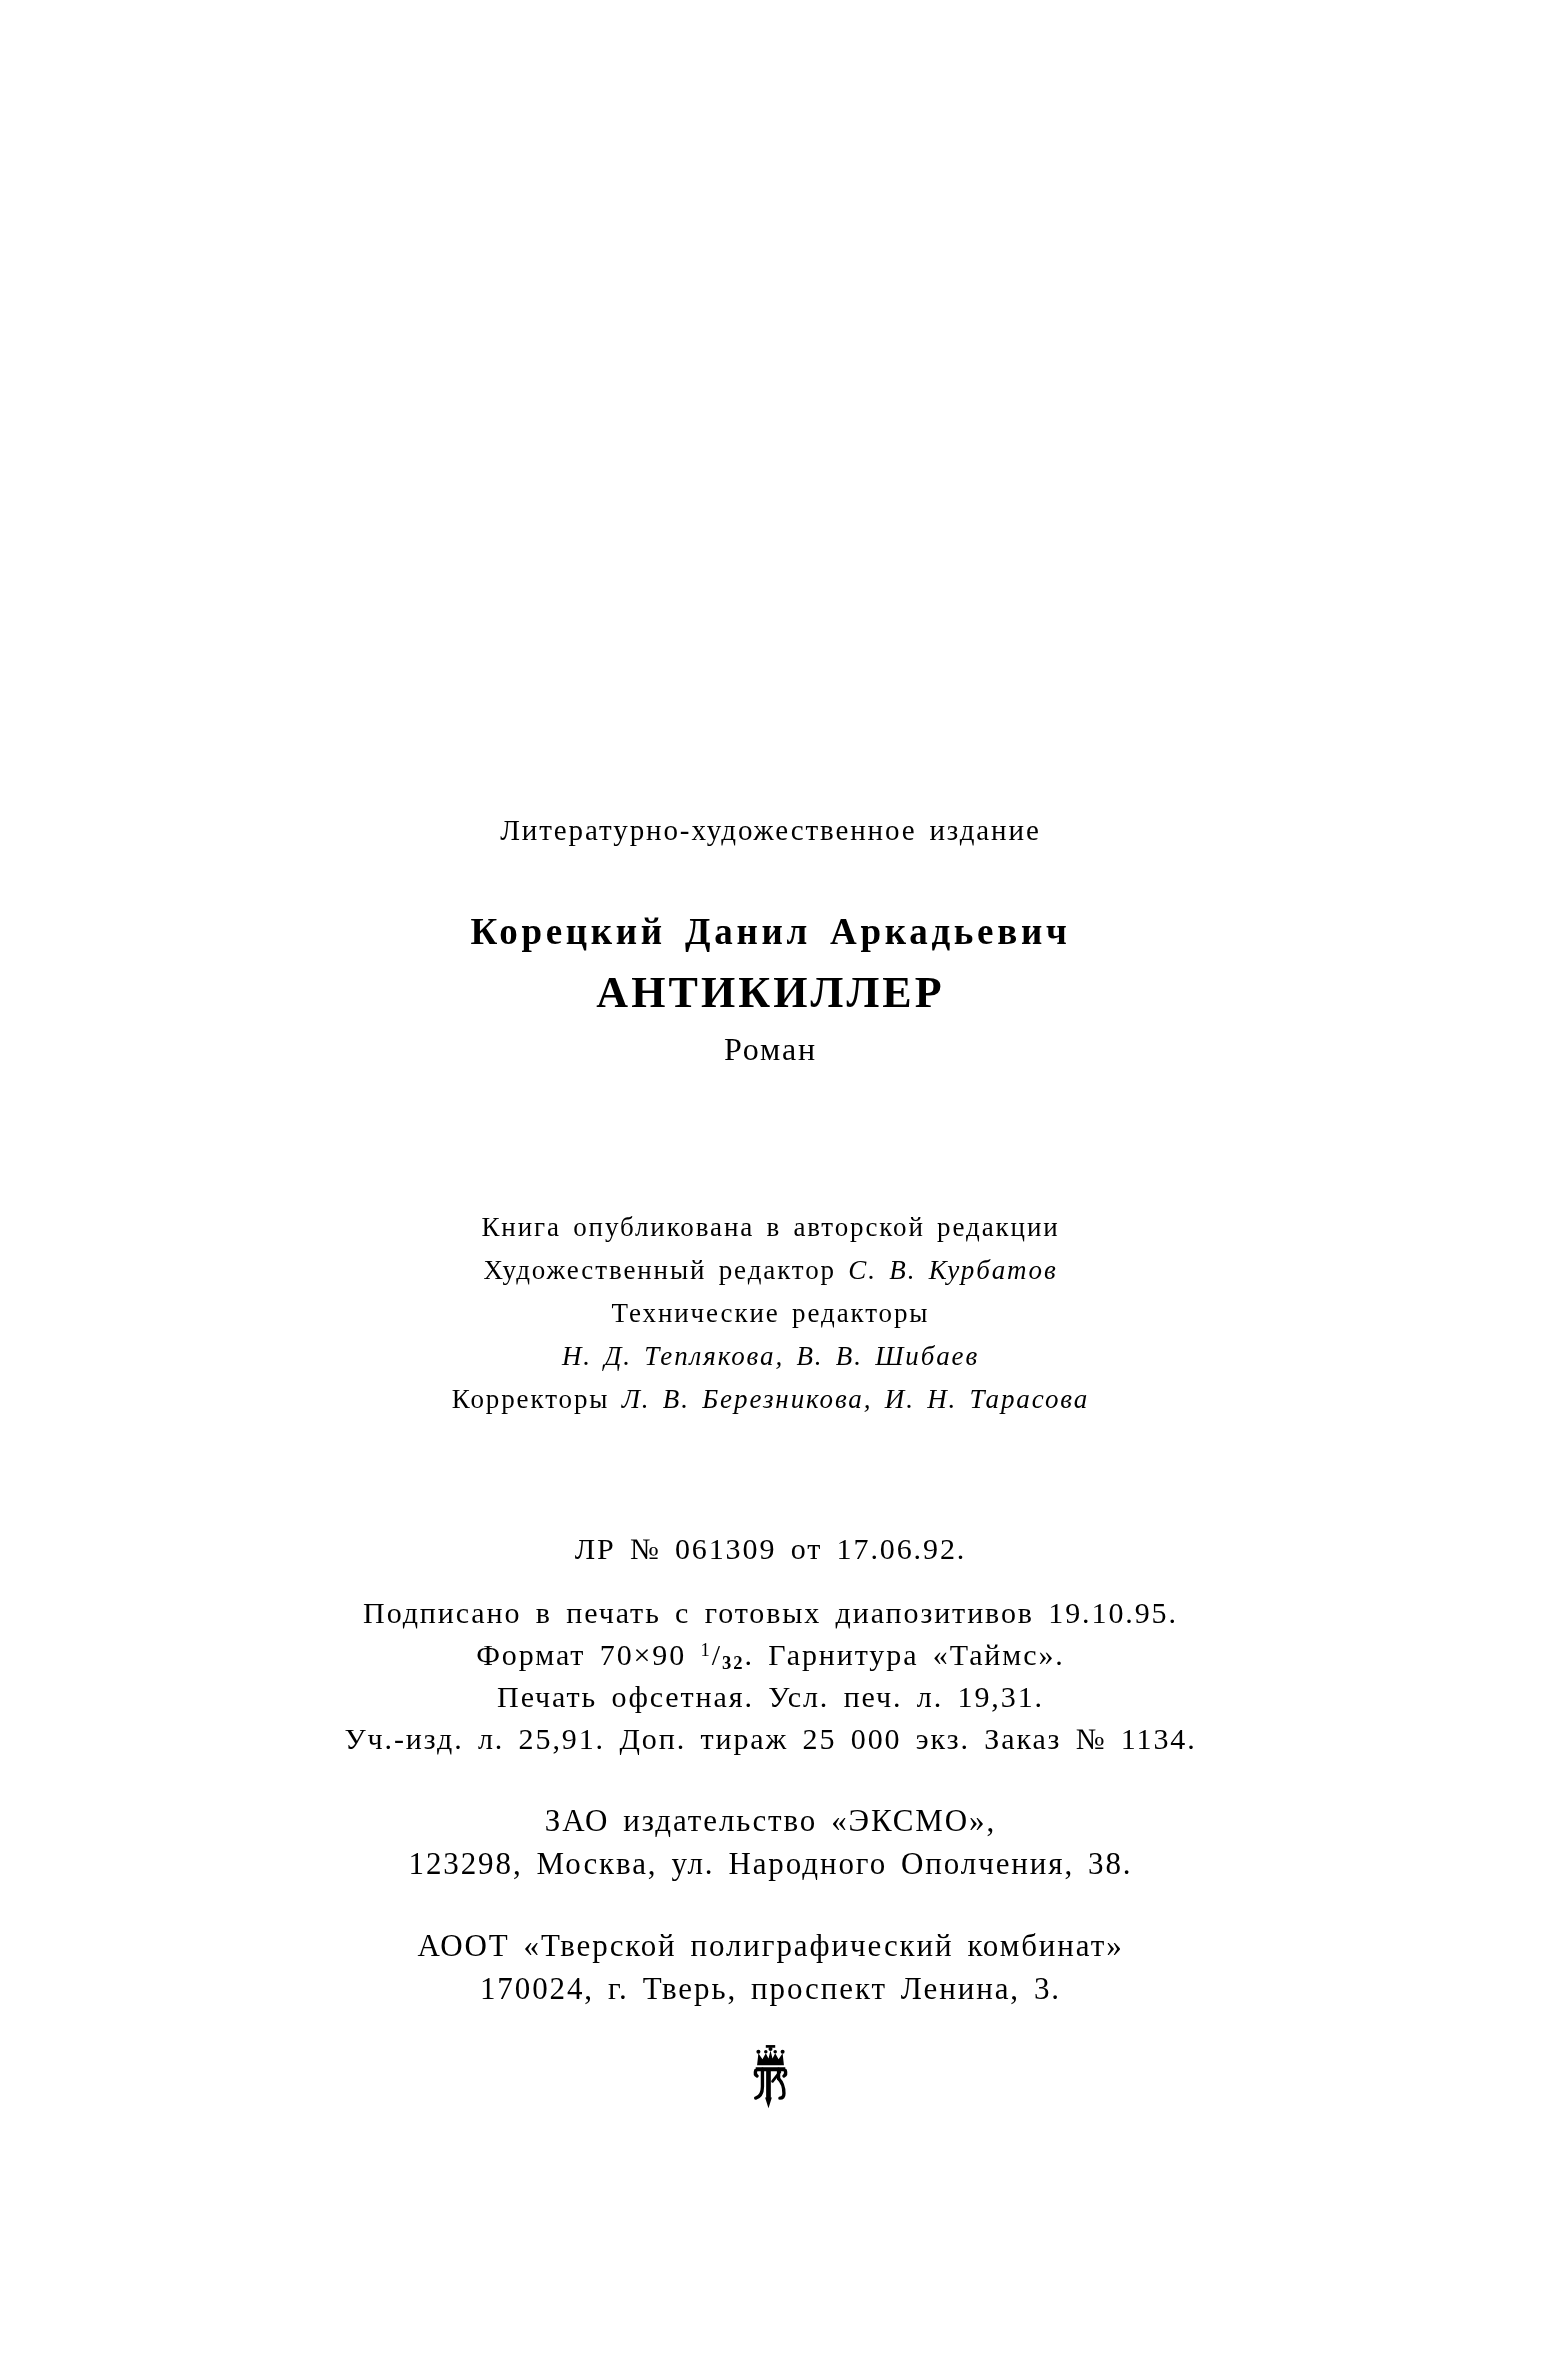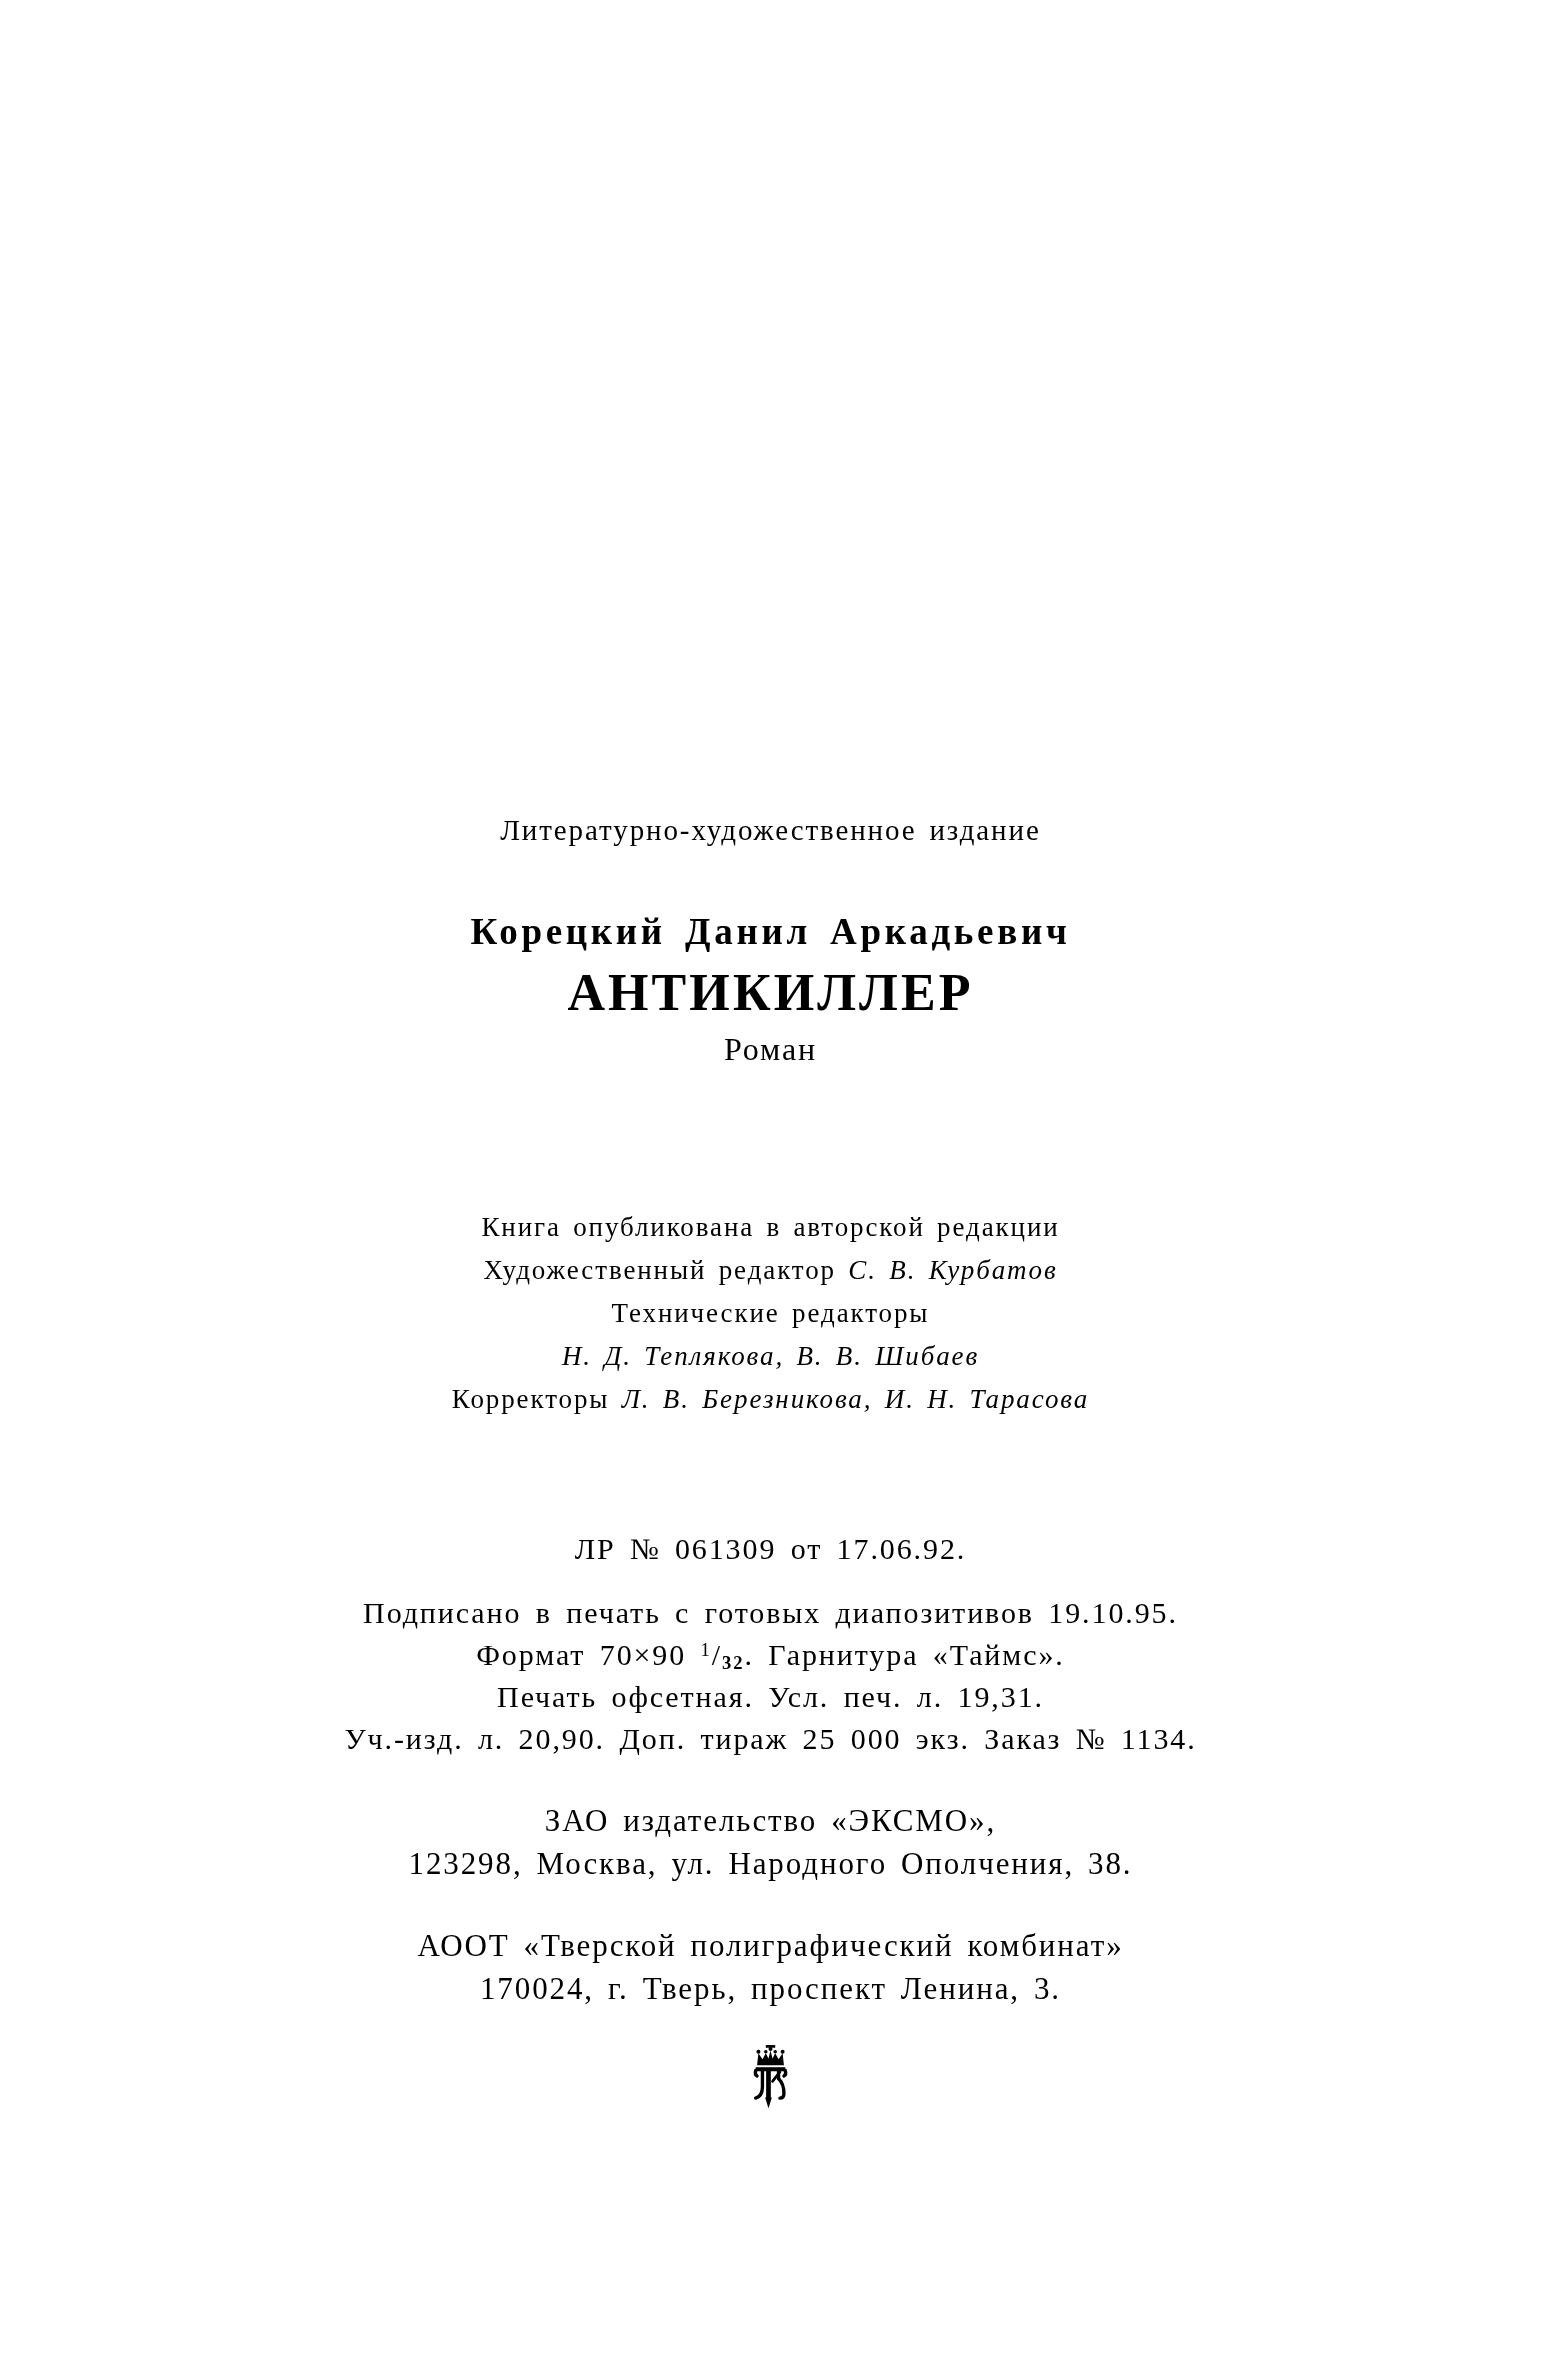--- a/index.html
+++ b/index.html
@@ -27,21 +27,21 @@
   }
   .author {
     font-size: 37px;
     font-weight: bold;
     line-height: 46px;
     letter-spacing: 3.7px;
     word-spacing: 6.2px;
     margin-top: 60px;
   }
   .title {
-    font-size: 52px;
+    font-size: 44px;
     font-weight: bold;
     line-height: 56px;
     letter-spacing: 3.1px;
     margin-top: 10px;
   }
   .genre {
     font-size: 32px;
     line-height: 41px;
     letter-spacing: 1.9px;
     margin-top: 8px;
@@ -122,21 +122,21 @@
     <div class="italic">Н. Д. Теплякова, В. В. Шибаев</div>
     <div><span>Корректоры </span><span class="italic">Л. В. Березникова, И. Н. Тарасова</span></div>
   </div>
 
   <div class="license">ЛР № 061309 от 17.06.92.</div>
 
   <div class="imprint">
     <div>Подписано в печать с готовых диапозитивов 19.10.95.</div>
     <div><span>Формат 70×90 </span><span class="frac"><sup>1</sup><span>/</span><sub>32</sub></span><span>. Гарнитура «Таймс».</span></div>
     <div>Печать офсетная. Усл. печ. л. 19,31.</div>
-    <div>Уч.-изд. л. 20,90. Доп. тираж 25 000 экз. Заказ № 1134.</div>
+    <div>Уч.-изд. л. 25,91. Доп. тираж 25 000 экз. Заказ № 1134.</div>
   </div>
 
   <div class="publisher">
     <div>ЗАО издательство «ЭКСМО»,</div>
     <div>123298, Москва, ул. Народного Ополчения, 38.</div>
   </div>
 
   <div class="printer">
     <div>АООТ «Тверской полиграфический комбинат»</div>
     <div>170024, г. Тверь, проспект Ленина, 3.</div>

